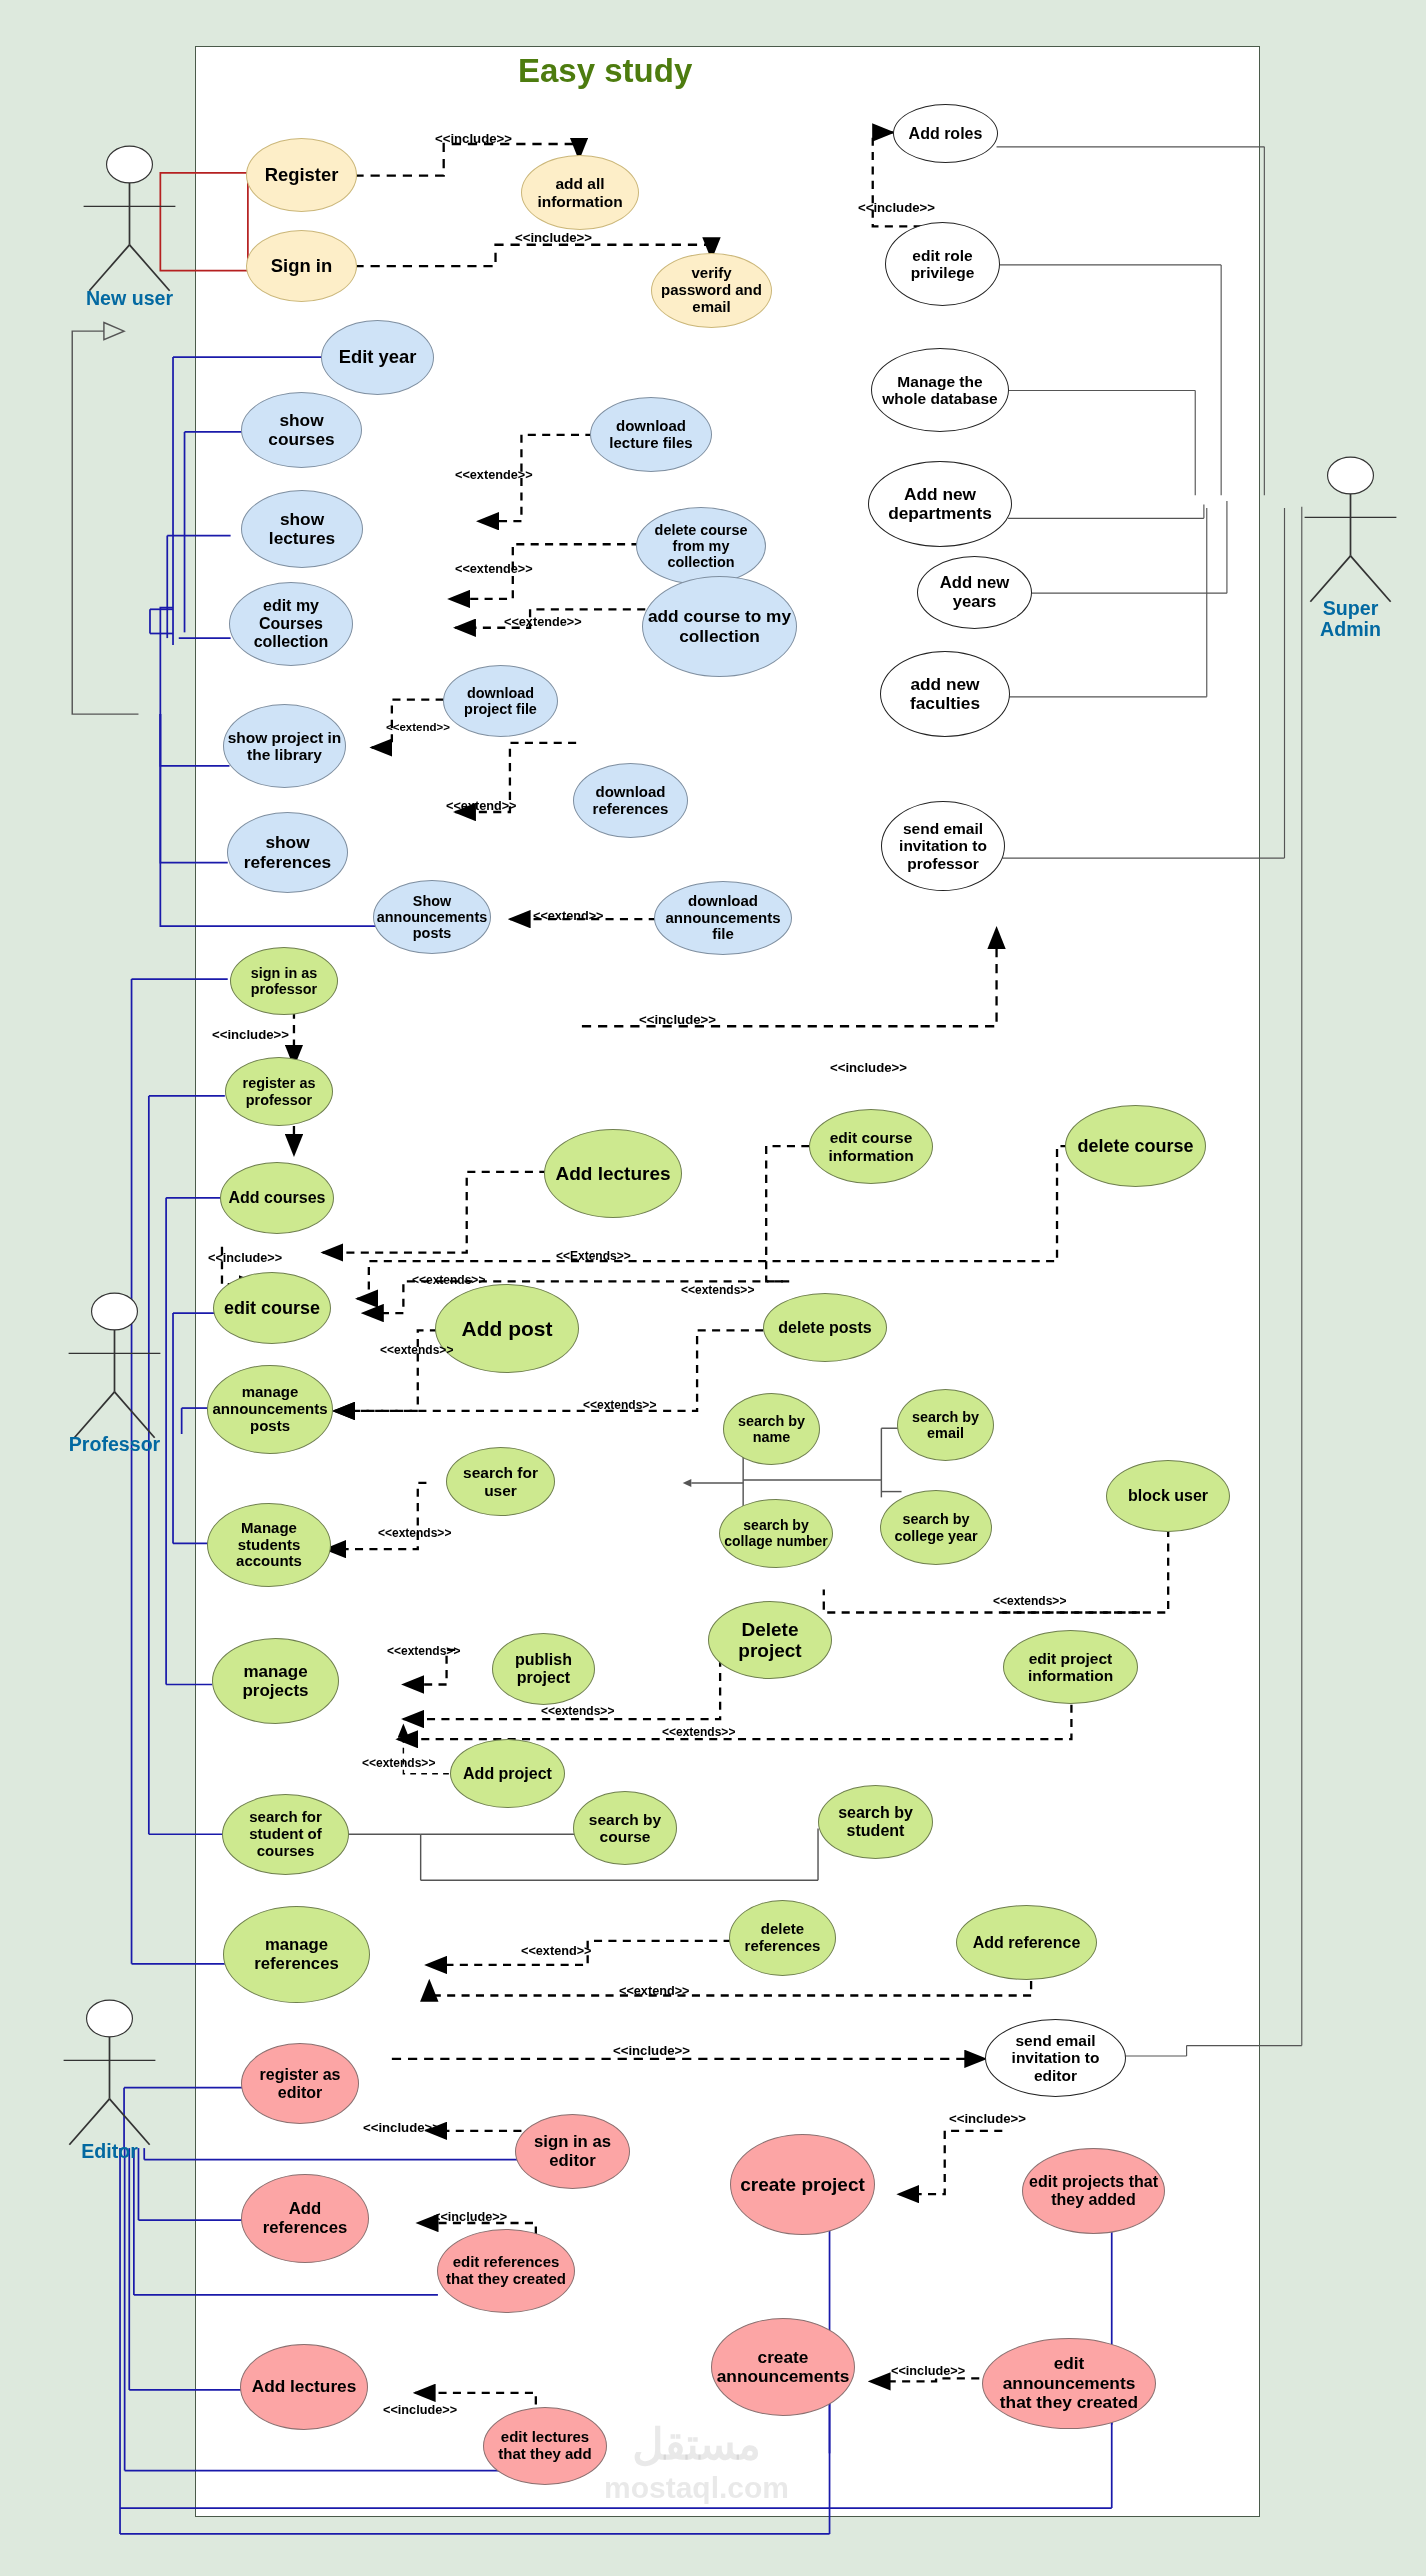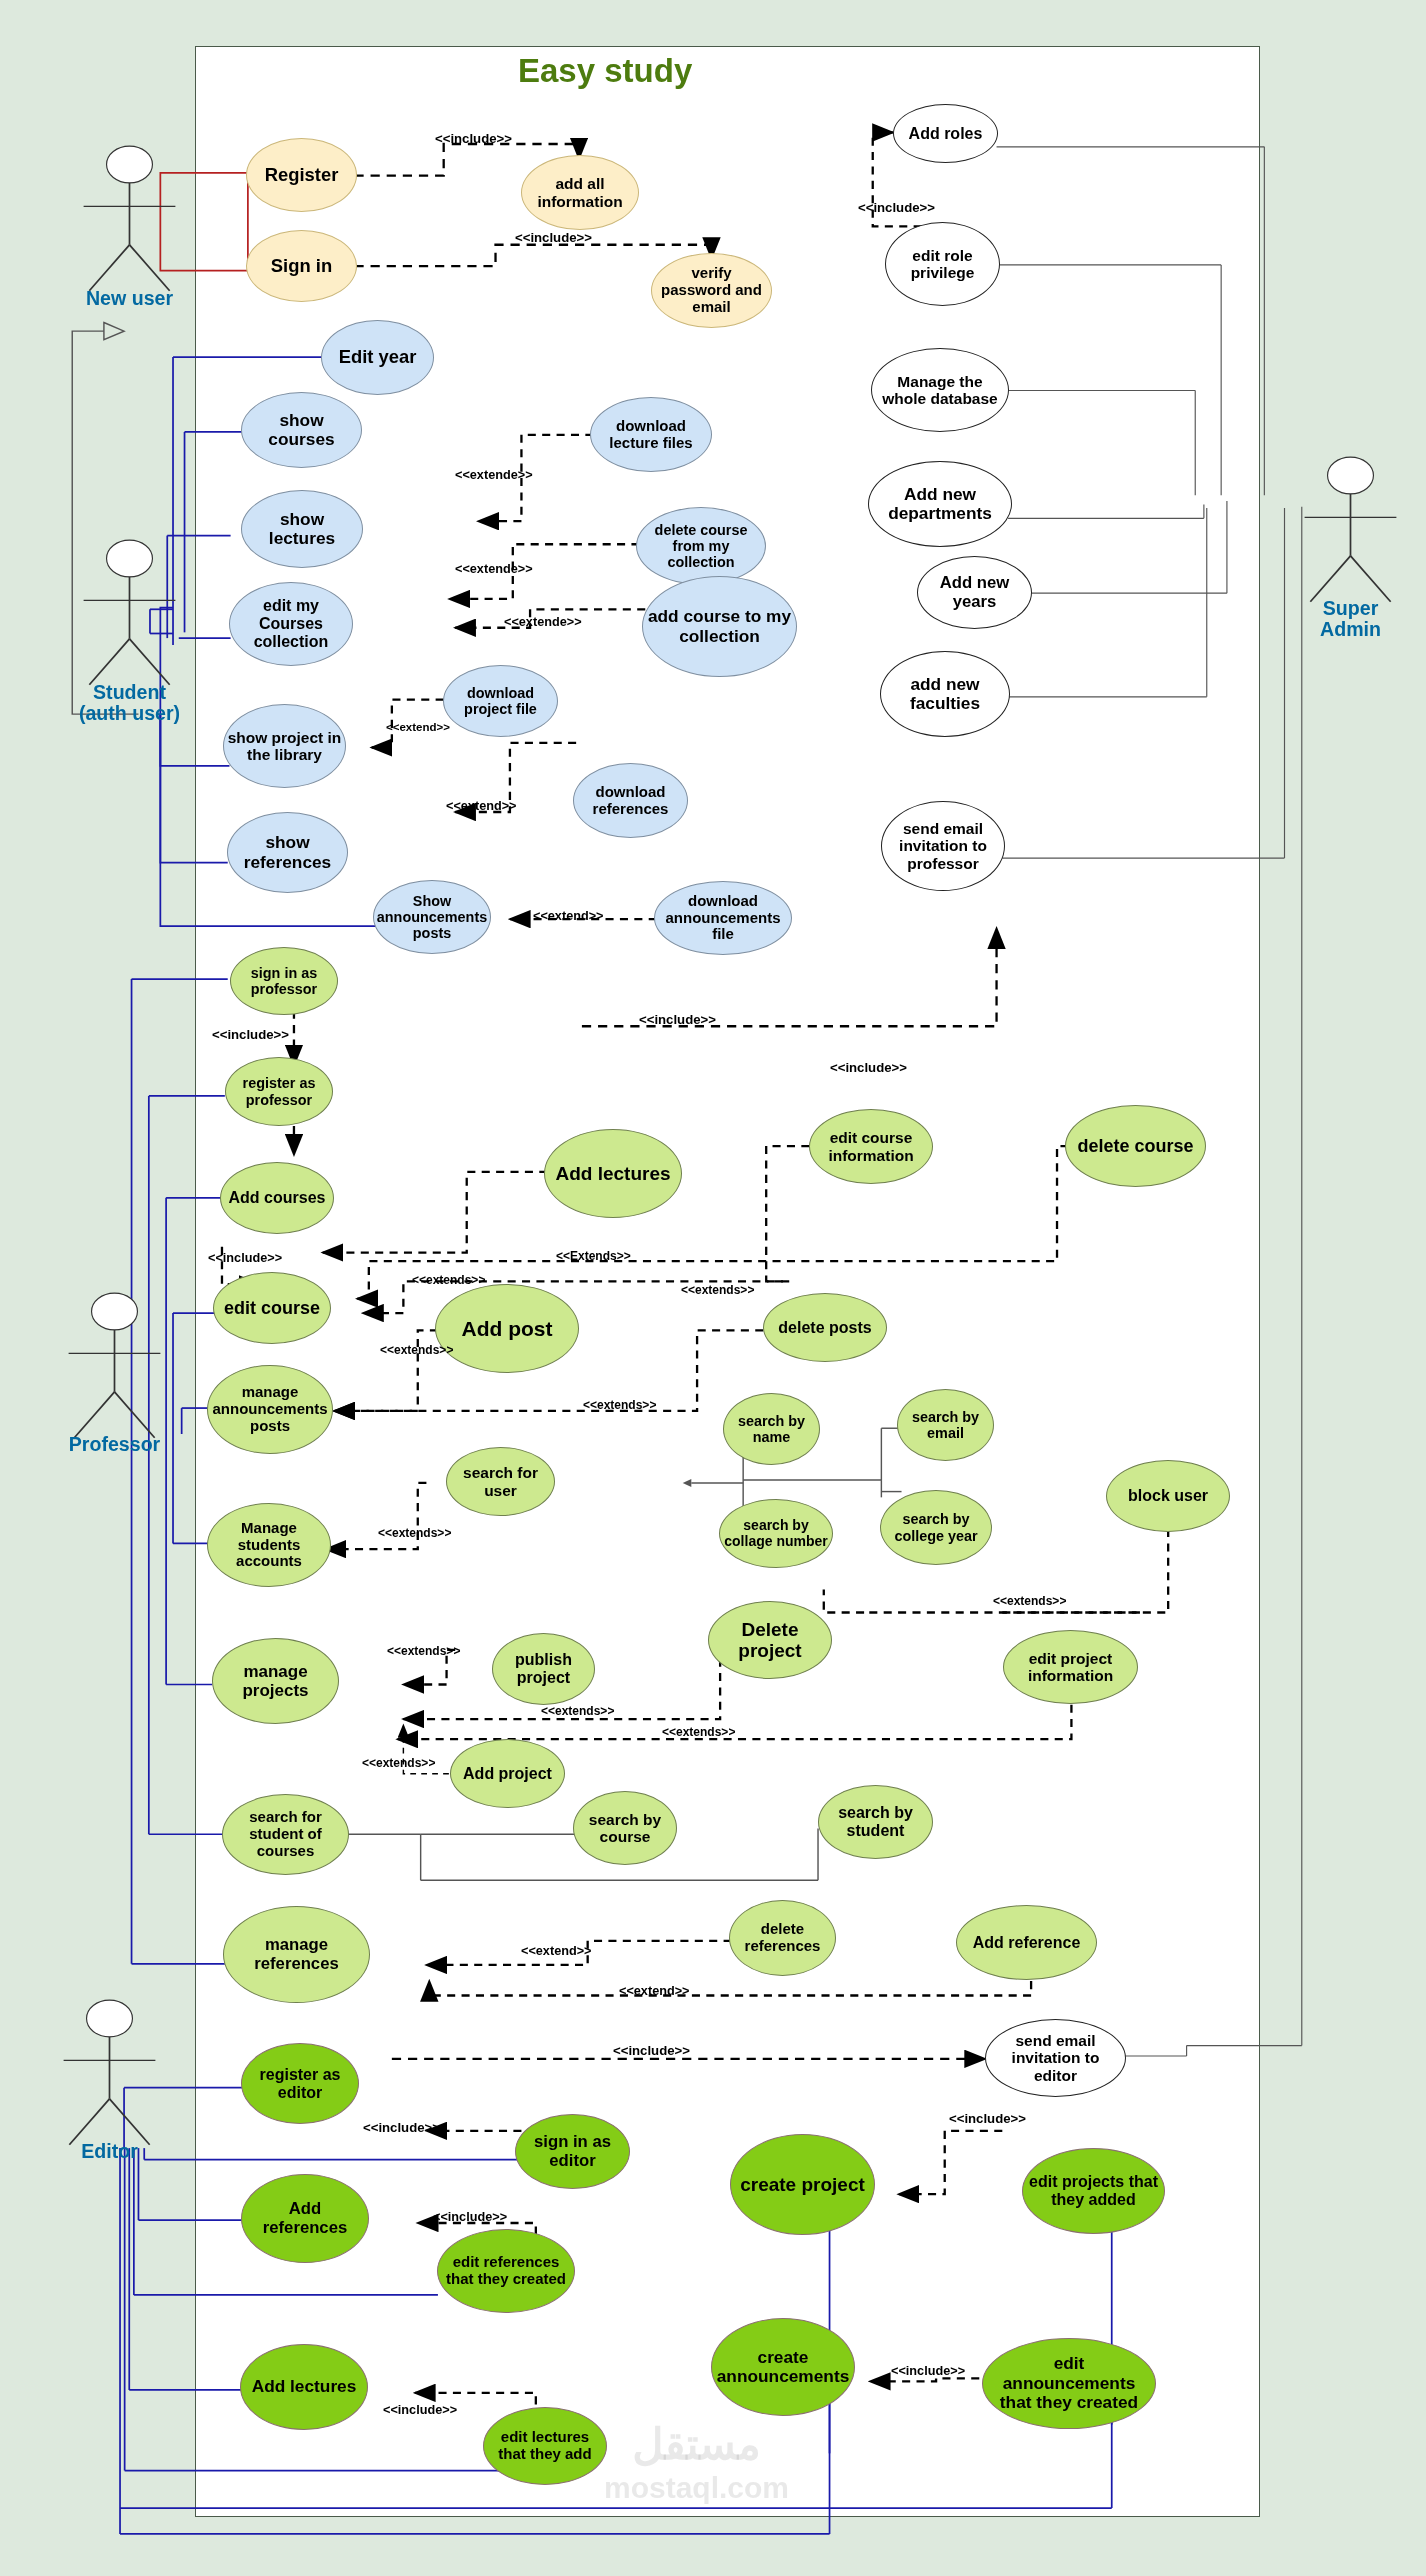--- a/index.html
+++ b/index.html
@@ -9,21 +9,21 @@
   #sysbox{position:absolute;left:195px;top:46px;width:1065px;height:2471px;background:#ffffff;border:1.2px solid #4a5a4a;box-sizing:border-box;}
   #svg-links{position:absolute;left:0;top:0;width:1427px;height:2576px;pointer-events:none;}
   .title{position:absolute;left:518px;top:52px;width:403px;text-align:left;font-size:33px;font-weight:bold;color:#4d7c0f;letter-spacing:0px;}
   
   .uc{position:absolute;display:flex;align-items:center;justify-content:center;text-align:center;
       border-radius:50%;box-sizing:border-box;font-weight:bold;color:#000;line-height:1.12;
       border:0.9px solid #666;padding:2.3px 3.5px;}
   .uc.yellow{background:#fdeec8;border-color:#cbb77a;}
   .uc.blue{background:#cfe3f7;border-color:#7f8fa0;}
   .uc.green{background:#cde98f;border-color:#6f7f4f;}
-  .uc.pink{background:#84cc16;border-color:#8a7070;}
+  .uc.pink{background:#fca5a5;border-color:#8a7070;}
   .uc.white{background:#ffffff;border-color:#222;}
   
   .st{position:absolute;font-size:11.5px;font-weight:bold;color:#000;white-space:nowrap;background:transparent;}
   
   .actor{position:absolute;width:109px;}
   .actor .alabel{position:absolute;width:132px;left:-11.5px;text-align:center;font-size:19.6px;font-weight:bold;color:#0369a1;line-height:1.05;}
   .watermark{position:absolute;color:rgba(120,120,120,0.16);font-weight:bold;text-align:center;}
   .wm1{left:564px;top:2419px;width:265px;font-size:43px;}
   .wm2{left:564px;top:2471px;width:265px;font-size:30px;}
 </style>
@@ -208,33 +208,20 @@
     <svg width="109" height="150" viewBox="0 0 190 260">
       <ellipse cx="95" cy="35" rx="40" ry="32" fill="#fff" stroke="#333" stroke-width="2"></ellipse>
       <line x1="95" y1="67" x2="95" y2="175" stroke="#333" stroke-width="3"></line>
       <line x1="15" y1="108" x2="175" y2="108" stroke="#333" stroke-width="2"></line>
       <line x1="95" y1="175" x2="25" y2="255" stroke="#333" stroke-width="3"></line>
       <line x1="95" y1="175" x2="165" y2="255" stroke="#333" stroke-width="3"></line>
     </svg>
     <div class="alabel" style="top:144px;">New user</div>
   </div>
 
-  <div class="actor" style="left:75px;top:538px;">
-    <svg width="109" height="150" viewBox="0 0 190 260">
-      <ellipse cx="95" cy="35" rx="40" ry="32" fill="#fff" stroke="#333" stroke-width="2"></ellipse>
-      <line x1="95" y1="67" x2="95" y2="175" stroke="#333" stroke-width="3"></line>
-      <line x1="15" y1="108" x2="175" y2="108" stroke="#333" stroke-width="2"></line>
-      <line x1="95" y1="175" x2="25" y2="255" stroke="#333" stroke-width="3"></line>
-      <line x1="95" y1="175" x2="165" y2="255" stroke="#333" stroke-width="3"></line>
-    </svg>
-    <div class="alabel" style="top:144px;">
-      <span>Student</span><br>
-      <span>(auth user)</span>
-    </div>
-  </div>
 
   <div class="actor" style="left:60px;top:1291px;">
     <svg width="109" height="150" viewBox="0 0 190 260">
       <ellipse cx="95" cy="35" rx="40" ry="32" fill="#fff" stroke="#333" stroke-width="2"></ellipse>
       <line x1="95" y1="67" x2="95" y2="175" stroke="#333" stroke-width="3"></line>
       <line x1="15" y1="108" x2="175" y2="108" stroke="#333" stroke-width="2"></line>
       <line x1="95" y1="175" x2="25" y2="255" stroke="#333" stroke-width="3"></line>
       <line x1="95" y1="175" x2="165" y2="255" stroke="#333" stroke-width="3"></line>
     </svg>
     <div class="alabel" style="top:143px;">Professor</div>

